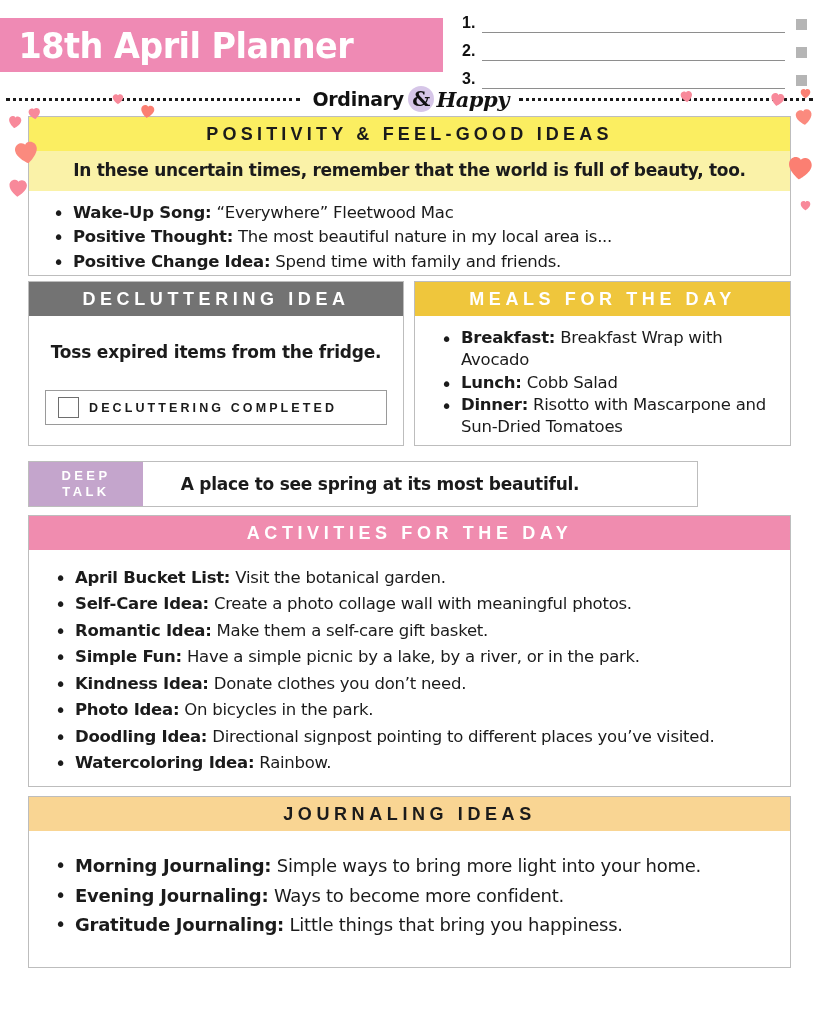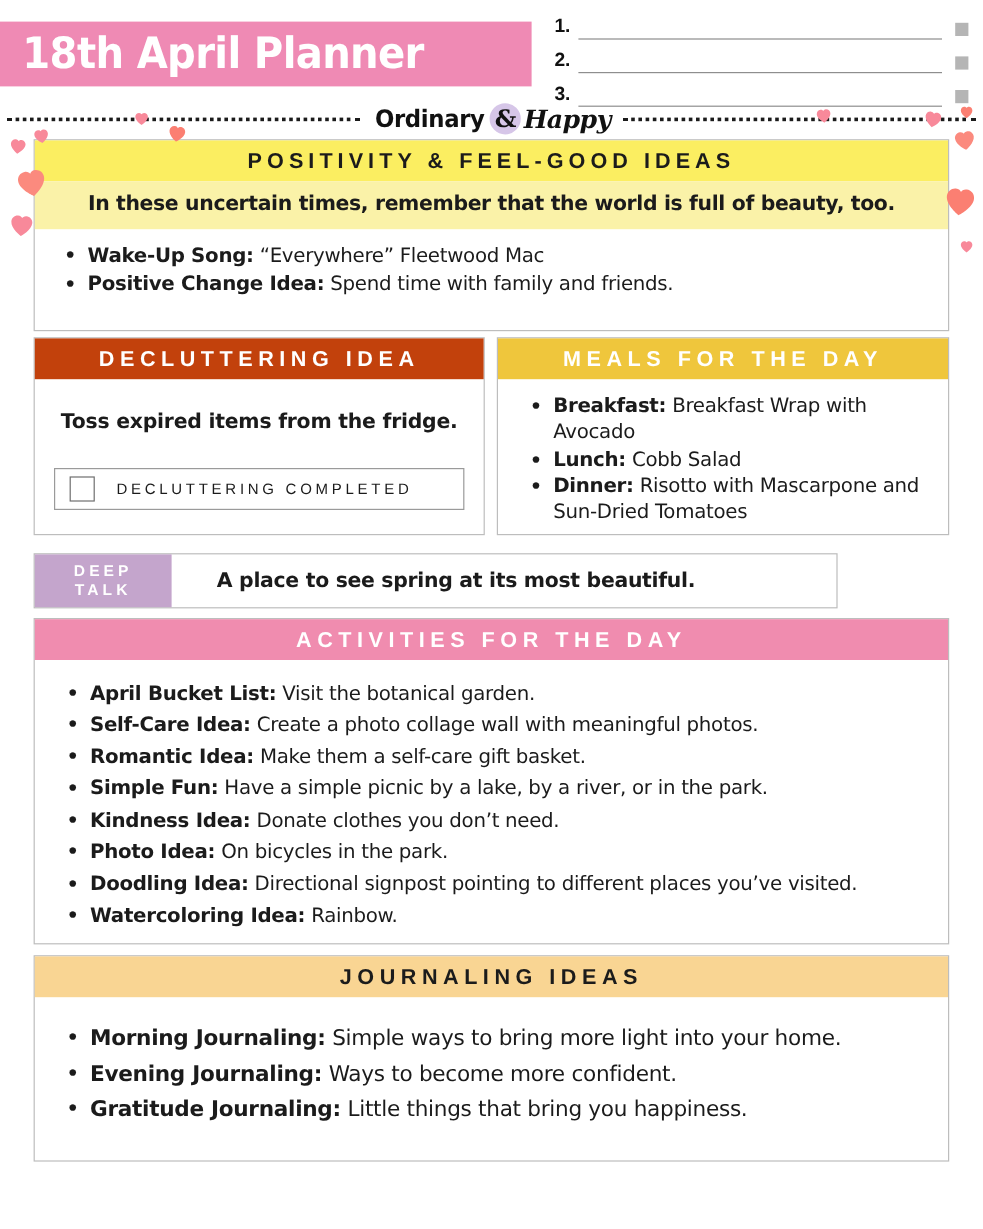--- a/index.html
+++ b/index.html
@@ -213,21 +213,21 @@
     letter-spacing: -0.3px;
   }
 
   
   #declutter {
     left: 28px;
     top: 281px;
     width: 376px;
     height: 165px;
   }
-  #declutter .bar { background: #c2410c; letter-spacing: 4.6px; }
+  #declutter .bar { background: #737373; letter-spacing: 4.6px; }
   .declutter-body {
     padding: 26px 14px 0;
     text-align: center;
   }
   .declutter-text {
     font-size: 17px;
     font-weight: 600;
     color: #1b1b1b;
     font-family: "DejaVu Sans", sans-serif;
     letter-spacing: -0.2px;
@@ -241,23 +241,23 @@
     padding-left: 12px;
     box-sizing: border-box;
   }
   .checkbox {
     width: 19px;
     height: 19px;
     border: 1.4px solid #6e6e6e;
     flex: 0 0 19px;
   }
   .completed-label {
-    margin-left: 18px;
+    margin-left: 10px;
     font-size: 12.5px;
-    font-weight: 400;
+    font-weight: 700;
     letter-spacing: 3.1px;
     color: #1b1b1b;
   }
 
   
   #meals {
     left: 414px;
     top: 281px;
     width: 377px;
     height: 165px;
@@ -364,20 +364,21 @@
       <span class="brand-happy">Happy</span>
     </span>
     <span class="dots"></span>
   </div>
 
   <div class="panel" id="positivity">
     <div class="bar bar-dark">POSITIVITY &amp; FEEL-GOOD IDEAS</div>
     <div class="quote-band">In these uncertain times, remember that the world is full of beauty, too.</div>
     <ul class="items">
       <li><b>Wake-Up Song:</b> <span>“Everywhere” Fleetwood Mac</span></li>
+      <li><b>Positive Thought:</b> <span>The most beautiful nature in my local area is...</span></li>
       <li><b>Positive Change Idea:</b> <span>Spend time with family and friends.</span></li>
     </ul>
   </div>
 
   <div class="panel" id="declutter">
     <div class="bar bar-white">DECLUTTERING IDEA</div>
     <div class="declutter-body">
       <div class="declutter-text">Toss expired items from the fridge.</div>
     </div>
     <div class="completed-box">

